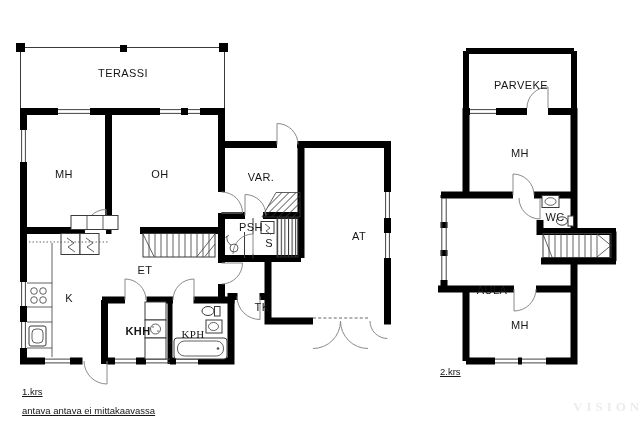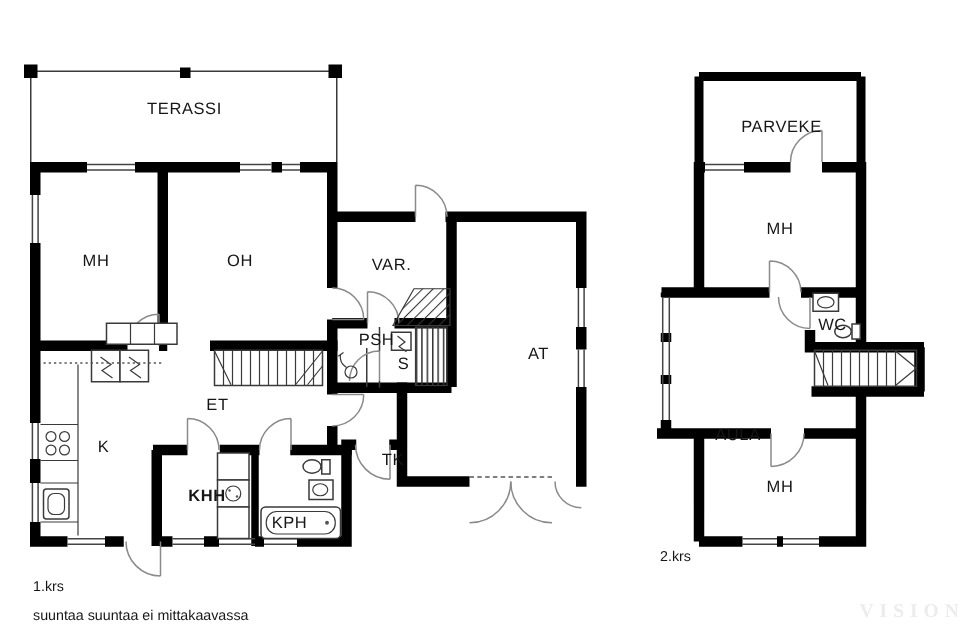--- a/index.html
+++ b/index.html
@@ -15,21 +15,21 @@
   .thin{stroke:var(--line);stroke-width:1;fill:none;}
   .thin8{stroke:var(--line);stroke-width:0.8;fill:none;}
   .win{stroke:#444;stroke-width:1;fill:none;}
   .arc{stroke:var(--door);stroke-width:1;fill:none;}
   .dash{stroke:#555;stroke-width:0.9;fill:none;stroke-dasharray:3 2.2;}
   .dot{stroke:#555;stroke-width:0.9;fill:none;stroke-dasharray:1.5 2;}
   .blk{fill:var(--wall);stroke:none;}
   .fixfill{fill:#fff;stroke:var(--line);stroke-width:1;}
   .rlabel{position:absolute;transform:translate(-50%,-50%);font-size:11px;color:var(--text);
           letter-spacing:0.4px;white-space:nowrap;}
-  .cap{position:absolute;font-size:9.5px;color:var(--text);white-space:nowrap;}
+  .cap{position:absolute;font-size:9.5px;color:var(--text);white-space:nowrap;text-decoration:underline;}
   .wm{position:absolute;font-family:"Liberation Serif", serif;font-weight:bold;font-size:13px;
       letter-spacing:4px;color:var(--watermark);white-space:nowrap;}
 </style>
 </head>
 <body>
 
 <div id="stage">
 
   <svg width="640" height="427" viewBox="0 0 640 427">
     <defs>
@@ -221,25 +221,25 @@
   <div class="rlabel" style="left:64px;top:174px;">MH</div>
   <div class="rlabel" style="left:160px;top:174px;">OH</div>
   <div class="rlabel" style="left:261px;top:177px;">VAR.</div>
   <div class="rlabel" style="left:243px;top:227px;padding-left:16px;">PSH</div>
   <div class="rlabel" style="left:269px;top:243px;">S</div>
   <div class="rlabel" style="left:339px;top:236px;margin-left:20px;">AT</div>
   <div class="rlabel" style="left:145px;top:270px;">ET</div>
   <div class="rlabel" style="left:262px;top:283px;margin-top:24px;">TK</div>
   <div class="rlabel" style="left:69px;top:298px;">K</div>
   <div class="rlabel" style="left:138px;top:331px;font-weight:bold;">KHH</div>
-  <div class="rlabel" style="left:193px;top:349px;">KPH</div>
+  <div class="rlabel" style="left:193px;top:334px;font-family:Liberation Serif, serif;">KPH</div>
 
   <div class="rlabel" style="left:521px;top:85px;">PARVEKE</div>
   <div class="rlabel" style="left:520px;top:153px;">MH</div>
   <div class="rlabel" style="left:555px;top:217px;">WC</div>
   <div class="rlabel" style="left:492px;top:258px;margin-top:32px;">AULA</div>
   <div class="rlabel" style="left:520px;top:325px;">MH</div>
 
   <div class="cap" style="left:22px;top:386px;text-align:right;">1.krs</div>
   <div class="cap" style="left:440px;top:366px;">2.krs</div>
-  <div class="cap" style="left:22px;top:405px;">suuntaa suuntaa ei mittakaavassa</div>
+  <div class="cap" style="left:22px;top:405px;">antava antava ei mittakaavassa</div>
   <div class="wm" style="left:573px;top:399px;">VISION</div>
 </div>
 
 </body></html>

